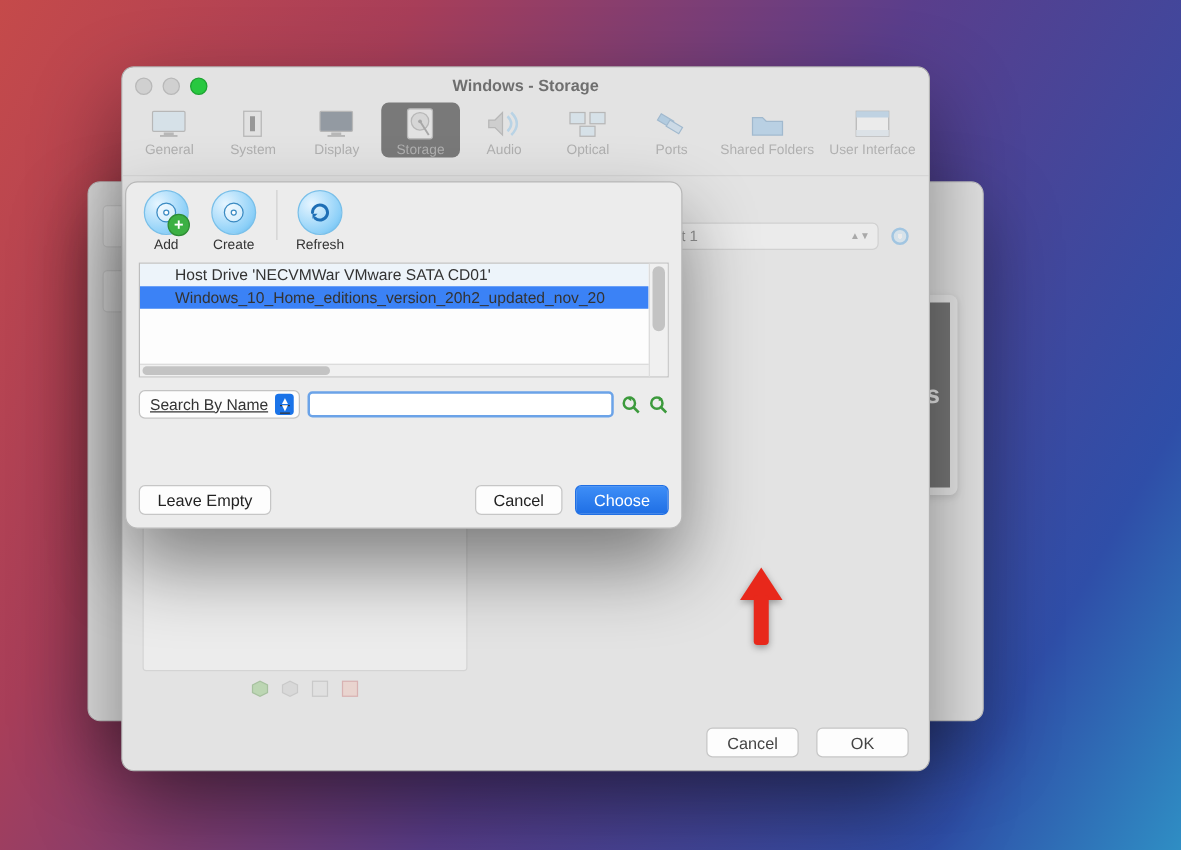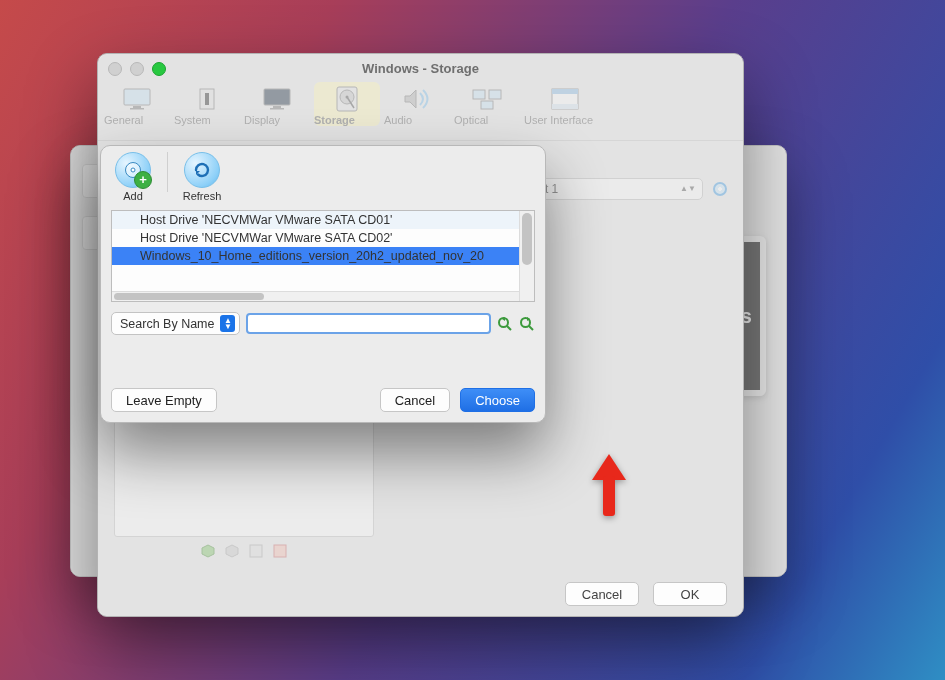--- a/index.html
+++ b/index.html
@@ -18,22 +18,22 @@
   .win { position:absolute; left:97px; top:53px; width:645px; height:562px; background:#ececec; border:1px solid #b3b3b3; border-radius:10px; box-shadow:0 30px 70px rgba(0,0,0,.45); }
   .titlebar { position:relative; height:28px; display:flex; align-items:center; justify-content:center; }
   .traffic { position:absolute; left:10px; top:8px; display:flex; gap:8px; }
   .tl { width:12px; height:12px; border-radius:50%; }
   .tl.red { background:#d0d0d0; border:1px solid #b8b8b8; } 
   .tl.yellow { background:#d0d0d0; border:1px solid #b8b8b8; }
   .tl.green { background:#28c840; border:1px solid #1da331; }
   .title { font-weight:600; color:#6f6f6f; }
 
   .toolbar { height:58px; border-bottom:1px solid #cfcfcf; display:flex; align-items:flex-start; gap:4px; padding:0 6px; }
-  .tb-item { width:66px; padding-top:4px; border-radius:6px; }
-  .tb-item.sel { background:#fef9c3;font-weight:bold; }
+  .tb-item { width:66px; text-align:center; padding-top:4px; border-radius:6px; }
+  .tb-item.sel { background:#000000; }
   .tb-item .ic { width:32px; height:26px; margin:0 auto 2px auto; display:flex; align-items:center; justify-content:center; color:#8a8a8a; }
   .tb-item .lab { font-size:11px; color:#7a7a7a; }
 
   .panels { display:flex; gap:16px; padding:14px 16px; height:calc(100% - 28px - 58px - 44px); box-sizing:border-box; }
   .panel-left { width:260px; display:flex; flex-direction:column; }
   .panel-right { flex:1; }
   .sect-title { color:#7a7a7a; font-size:13px; margin-bottom:8px; }
   .device-list { border:1px solid #cacaca; background:#fff; border-radius:3px; flex:1; min-height:320px; }
   .device-list .row0 { background:#f2f2f2; padding:6px 8px; display:flex; align-items:center; gap:6px; font-size:12.5px; }
   .device-list .row { padding:6px 8px 6px 26px; display:flex; align-items:center; gap:6px; font-size:12.5px; border-top:1px solid #eee; }
@@ -64,21 +64,21 @@
   .list-head { font-size:11.5px; font-weight:600; padding:2px 6px; border-bottom:1px solid #d0d0d0; background:#fff; }
   .list-body { flex:1; overflow:hidden; }
   .list-body .item { padding:2px 0 2px 28px; font-size:12.5px; white-space:nowrap; overflow:hidden; text-overflow:clip; }
   .list-body .item.a { background:#edf4fa; }
   .list-body .item.sel { background:#3b82f6; }
   .list-scroll { width:14px; background:#f0f0f0; border-left:1px solid #dcdcdc; position:relative; }
   .list-scroll .thumb { position:absolute; left:2px; right:2px; top:2px; height:52px; background:#c3c3c3; border-radius:6px; }
   .list-hscroll { position:absolute; left:0; right:14px; bottom:0; height:9px; background:#f0f0f0; border-top:1px solid #dcdcdc; }
   .list-hscroll .thumb { position:absolute; top:1px; bottom:1px; left:2px; width:150px; background:#c3c3c3; border-radius:6px; }
 
-  .search-row { display:flex; align-items:center; gap:6px; margin:10px 10px 0 10px; }
+  .search-row { display:flex; align-items:center; gap:6px; margin:10px 10px 0 10px;text-decoration:underline; }
   .combo { background:#fdfdfd; border:1px solid #c3c3c3; border-radius:5px; height:21px; padding:0 4px 0 8px; font-size:12.5px; display:flex; align-items:center; gap:6px; }
   .combo .arrows { background:#1a73e8; color:#fff; width:15px; height:17px; border-radius:3px; font-size:8px; display:flex; flex-direction:column; align-items:center; justify-content:center; line-height:6px; }
   .search-in { flex:1; height:21px; border:2.5px solid #6ba3e8; border-radius:4px; background:#fff; box-sizing:border-box; padding:0 4px; font-size:12.5px; outline:none; }
   .little-ic { width:16px; height:16px; }
 
   .modal-footer { position:absolute; bottom:10px; left:10px; right:10px; display:flex; align-items:center; }
   .modal-footer .spacer { flex:1; }
   .btn { background:#fdfdfd; border:1px solid #c6c6c6; border-radius:5px; height:22px; padding:0 14px; font-size:13px; display:flex; align-items:center; justify-content:center; color:#222; }
   .btn.primary { background:linear-gradient(#3e8ef7, #1f6fe5); border:1px solid #1f6fe5; color:#fff;text-align:center; }
 
@@ -169,20 +169,37 @@
       </div>
       <div class="tb-item">
         <div class="ic">
             <svg width="30" height="22">
               <rect x="1" y="2" width="12" height="9" fill="#cfe7f7" stroke="#8a8a8a"></rect>
               <rect x="17" y="2" width="12" height="9" fill="#cfe7f7" stroke="#8a8a8a"></rect>
               <rect x="9" y="13" width="12" height="8" fill="#cfe7f7" stroke="#8a8a8a"></rect>
             </svg>
           </div>
         <div class="lab">Optical</div>
+      </div>
+      <div class="tb-item">
+        <div class="ic">
+            <svg width="26" height="22">
+              <path d="M5 3 l10 6 -3 5 -10 -6 z" fill="#7fb6e2" stroke="#5a8fbd"></path>
+              <path d="M9 13 l10 6 3 -5 -10 -6 z" fill="#b8d8f2" stroke="#5a8fbd"></path>
+            </svg>
+          </div>
+        <div class="lab">Ports</div>
+      </div>
+      <div class="tb-item" style="width:86px">
+        <div class="ic">
+            <svg width="28" height="22">
+              <path d="M2 6 h8 l3 3 h13 v11 h-24 z" fill="#8ec1ea" stroke="#5a8fbd"></path>
+            </svg>
+          </div>
+        <div class="lab">Shared Folders</div>
       </div>
       <div class="tb-item" style="width:82px">
         <div class="ic">
             <svg width="28" height="22">
               <rect x="1" y="1" width="26" height="20" fill="#fdfdfd" stroke="#8a8a8a"></rect>
               <rect x="1" y="1" width="26" height="5" fill="#9bc6e8"></rect>
               <rect x="1" y="16" width="26" height="5" fill="#dce9f4"></rect>
             </svg>
           </div>
         <div class="lab">User Interface</div>
@@ -254,36 +271,44 @@
       <div class="mbtn">
         <div class="circ">
             <svg width="18" height="18" viewBox="0 0 18 18">
               <circle cx="9" cy="9" r="7.5" fill="#fff8" stroke="#3a8ac2"></circle>
               <circle cx="9" cy="9" r="2" fill="#fff" stroke="#3a8ac2"></circle>
             </svg>
             <div class="add-plus">+</div>
           </div>
         <div class="lab">Add</div>
       </div>
+      <div class="mbtn">
+        <div class="circ">
+            <svg width="18" height="18" viewBox="0 0 18 18">
+              <circle cx="9" cy="9" r="7.5" fill="#fff8" stroke="#3a8ac2"></circle>
+              <circle cx="9" cy="9" r="2" fill="#fff" stroke="#3a8ac2"></circle>
+            </svg>
+          </div>
+        <div class="lab">Create</div>
+      </div>
       <div class="vline"></div>
       <div class="mbtn">
         <div class="circ">
             <svg width="20" height="20" viewBox="0 0 20 20">
               <path d="M4 10a6 6 0 1 1 2 4.5" fill="none" stroke="#1e6fb6" stroke-width="2.4" stroke-linecap="round"></path>
               <path d="M4 15 l0 -4 l4 0 z" fill="#1e6fb6"></path>
             </svg>
           </div>
         <div class="lab">Refresh</div>
       </div>
     </div>
 
     <div class="list-wrap">
       <div class="list-body">
         <div class="item a">Host Drive 'NECVMWar VMware SATA CD01'</div>
-        <div class="item">Host Drive 'NECVMWar VMware SATA CD02'</div>
         <div class="item sel">Windows_10_Home_editions_version_20h2_updated_nov_20</div>
         <div class="list-hscroll">
             <div class="thumb"></div>
           </div>
       </div>
       <div class="list-scroll">
           <div class="thumb"></div>
         </div>
     </div>
 

